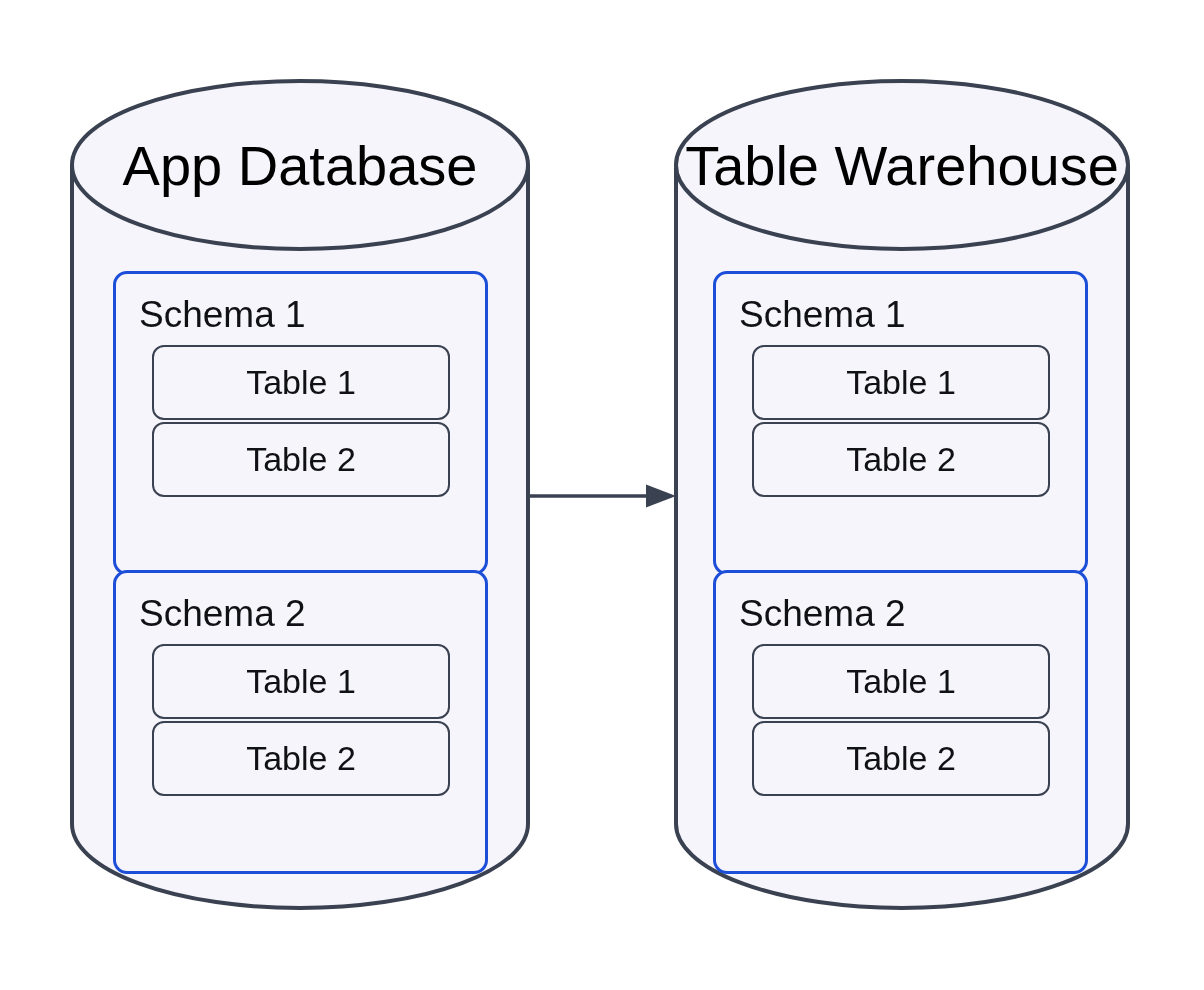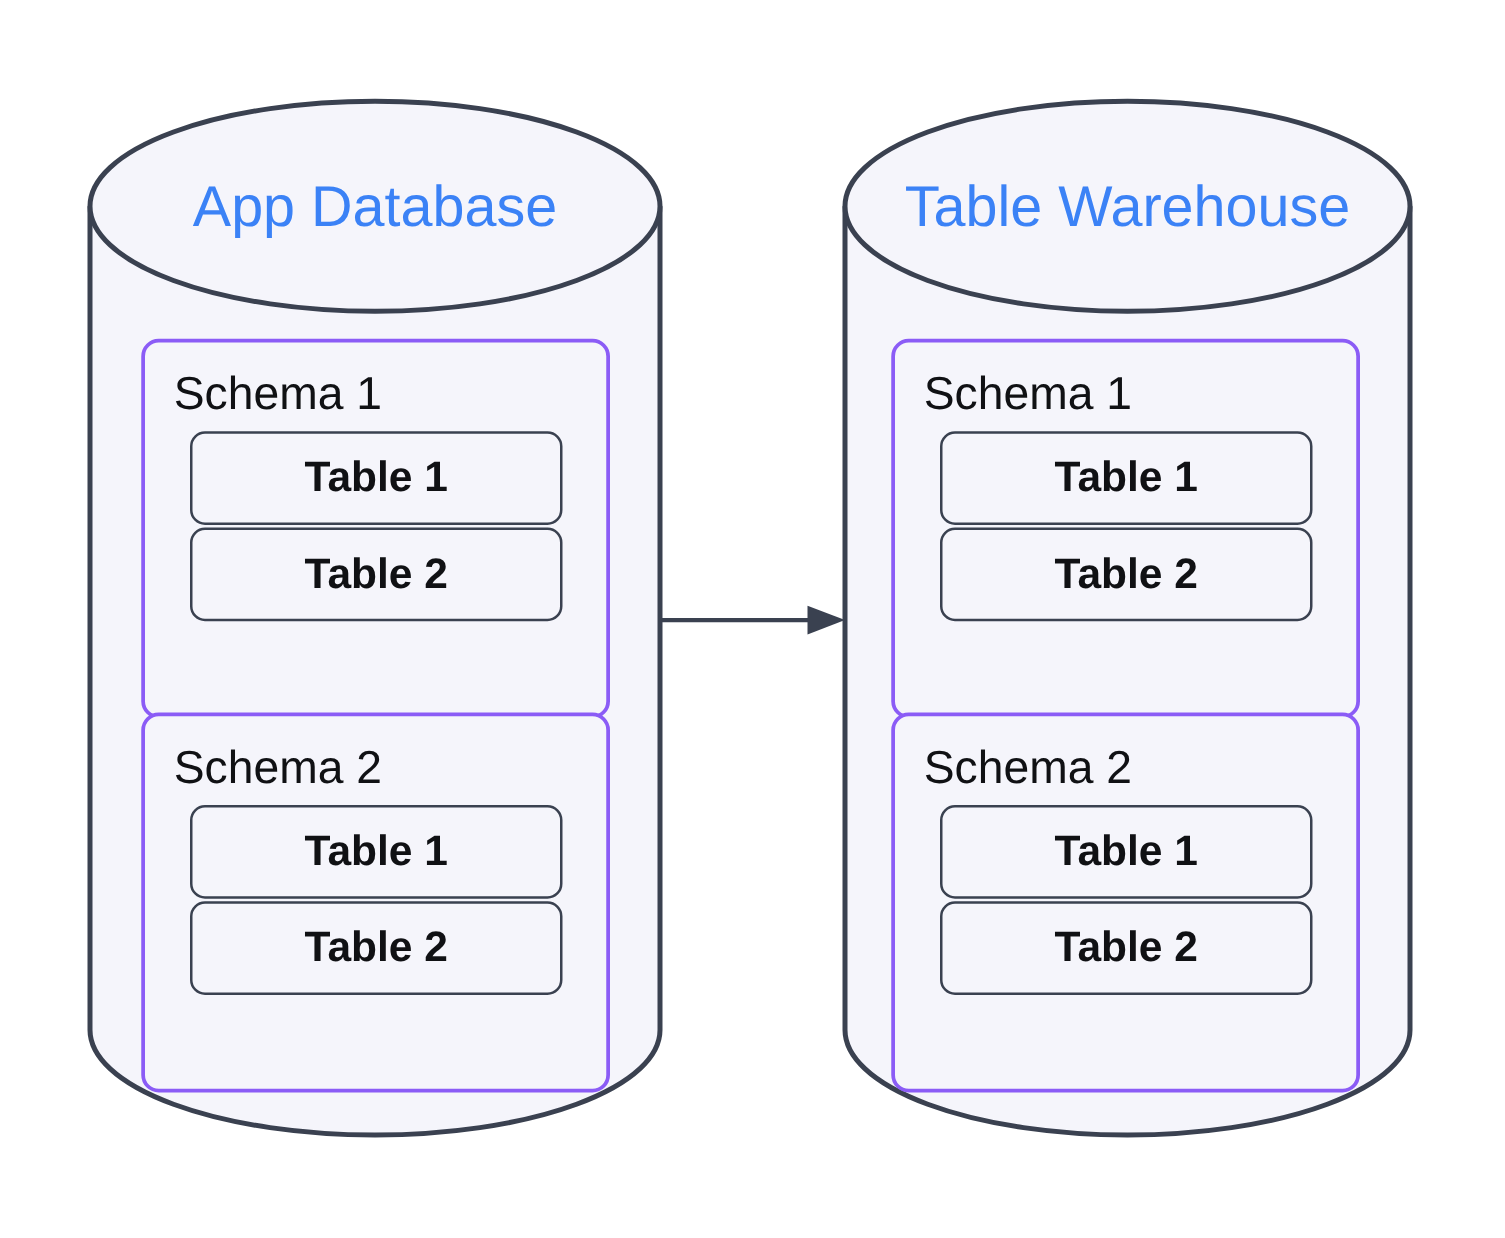--- a/index.html
+++ b/index.html
@@ -20,31 +20,31 @@
     width: 1204px; height: 990px;
   }
 
   .node-title {
     position: absolute;
     top: 81px;
     height: 168px;
     display: flex;
     align-items: center;
     justify-content: center;
-    font-size: 46px;
-    color: #3b82f6;
+    font-size: 56px;
+    color: #000000;
     white-space: nowrap;
   }
 
   .schema-box {
     position: absolute;
     width: 375px;
     height: 304px;
     box-sizing: border-box;
-    border: 3px solid #8b5cf6;
+    border: 3px solid #1d4ed8;
     border-radius: 14px;
     background: #f5f5fb;
   }
 
   .schema-label {
     position: absolute;
     left: 23px;
     top: 20px;
     font-size: 37px;
     color: #101114;
@@ -56,21 +56,20 @@
     left: 36px;
     width: 298px;
     height: 75px;
     box-sizing: border-box;
     border: 2.5px solid #3a4150;
     border-radius: 12px;
     background: #f5f5fb;
     display: flex;
     align-items: center;
     justify-content: center;
-    font-weight: bold;
   }
 
   .table-box .table-label {
     font-size: 34px;
     color: #101114;
     white-space: nowrap;
   }
 
   .table-pos-1 { top: 71px; }
   .table-pos-2 { top: 148px; }

